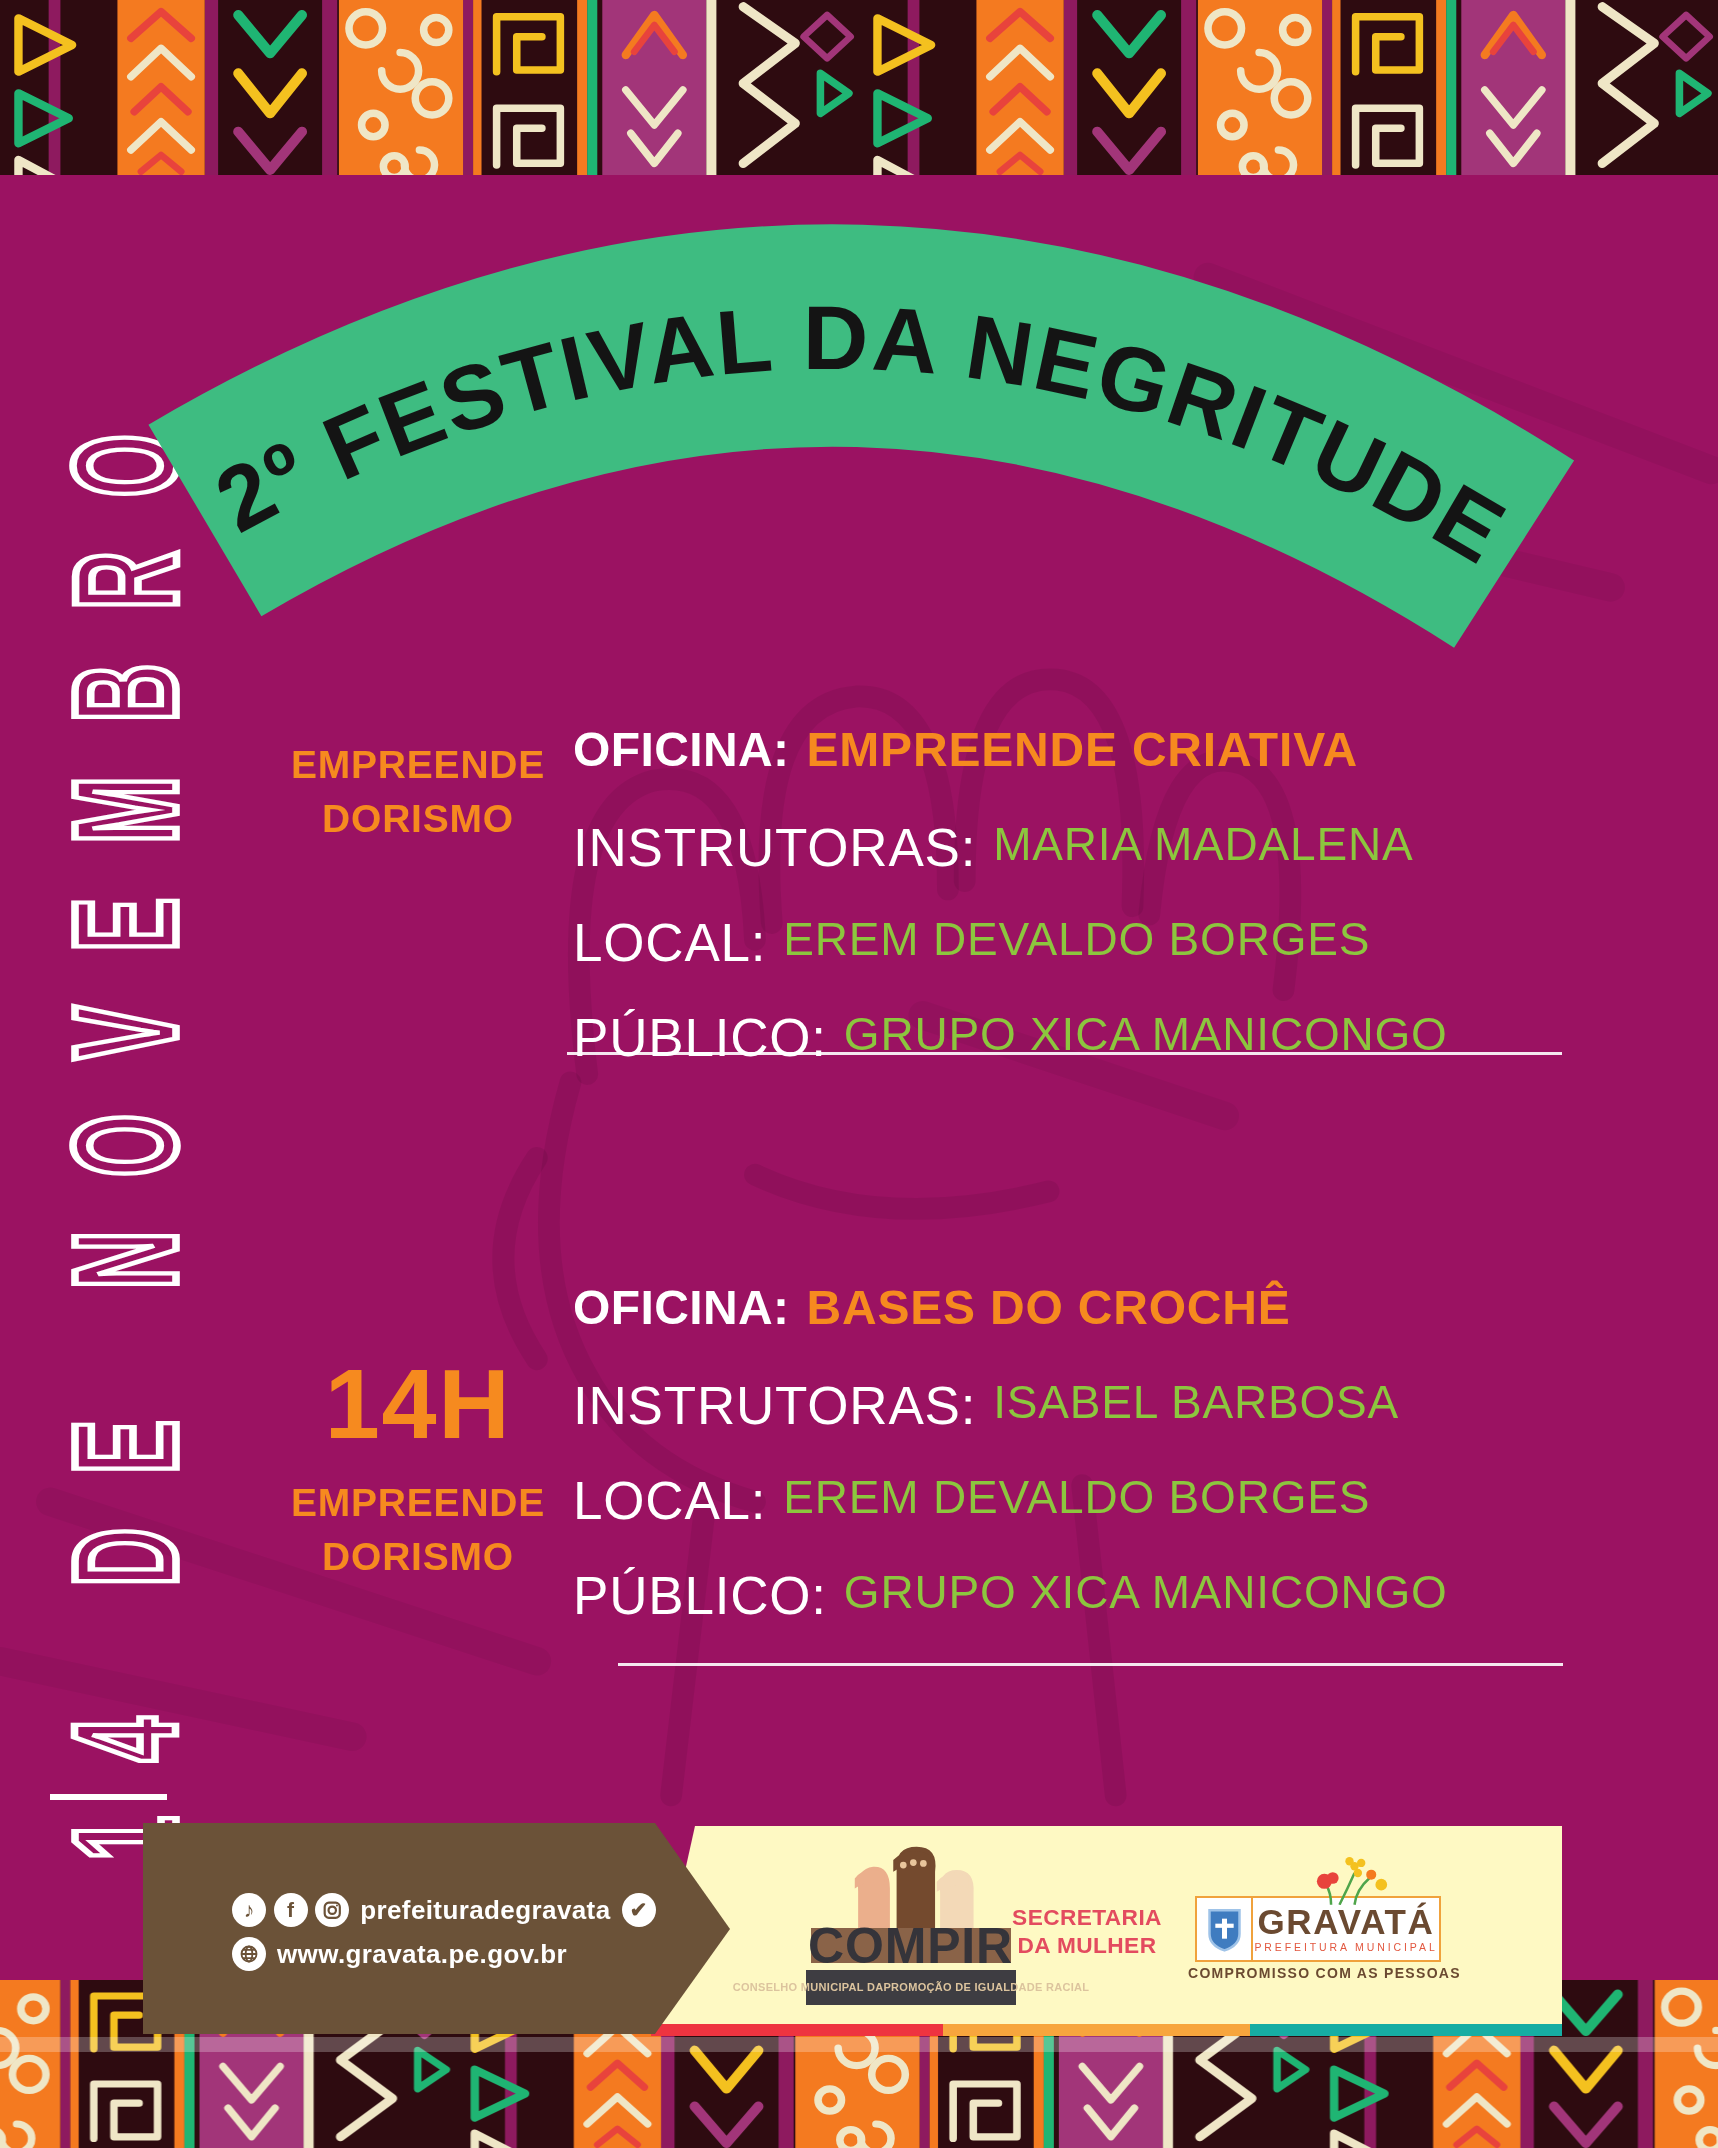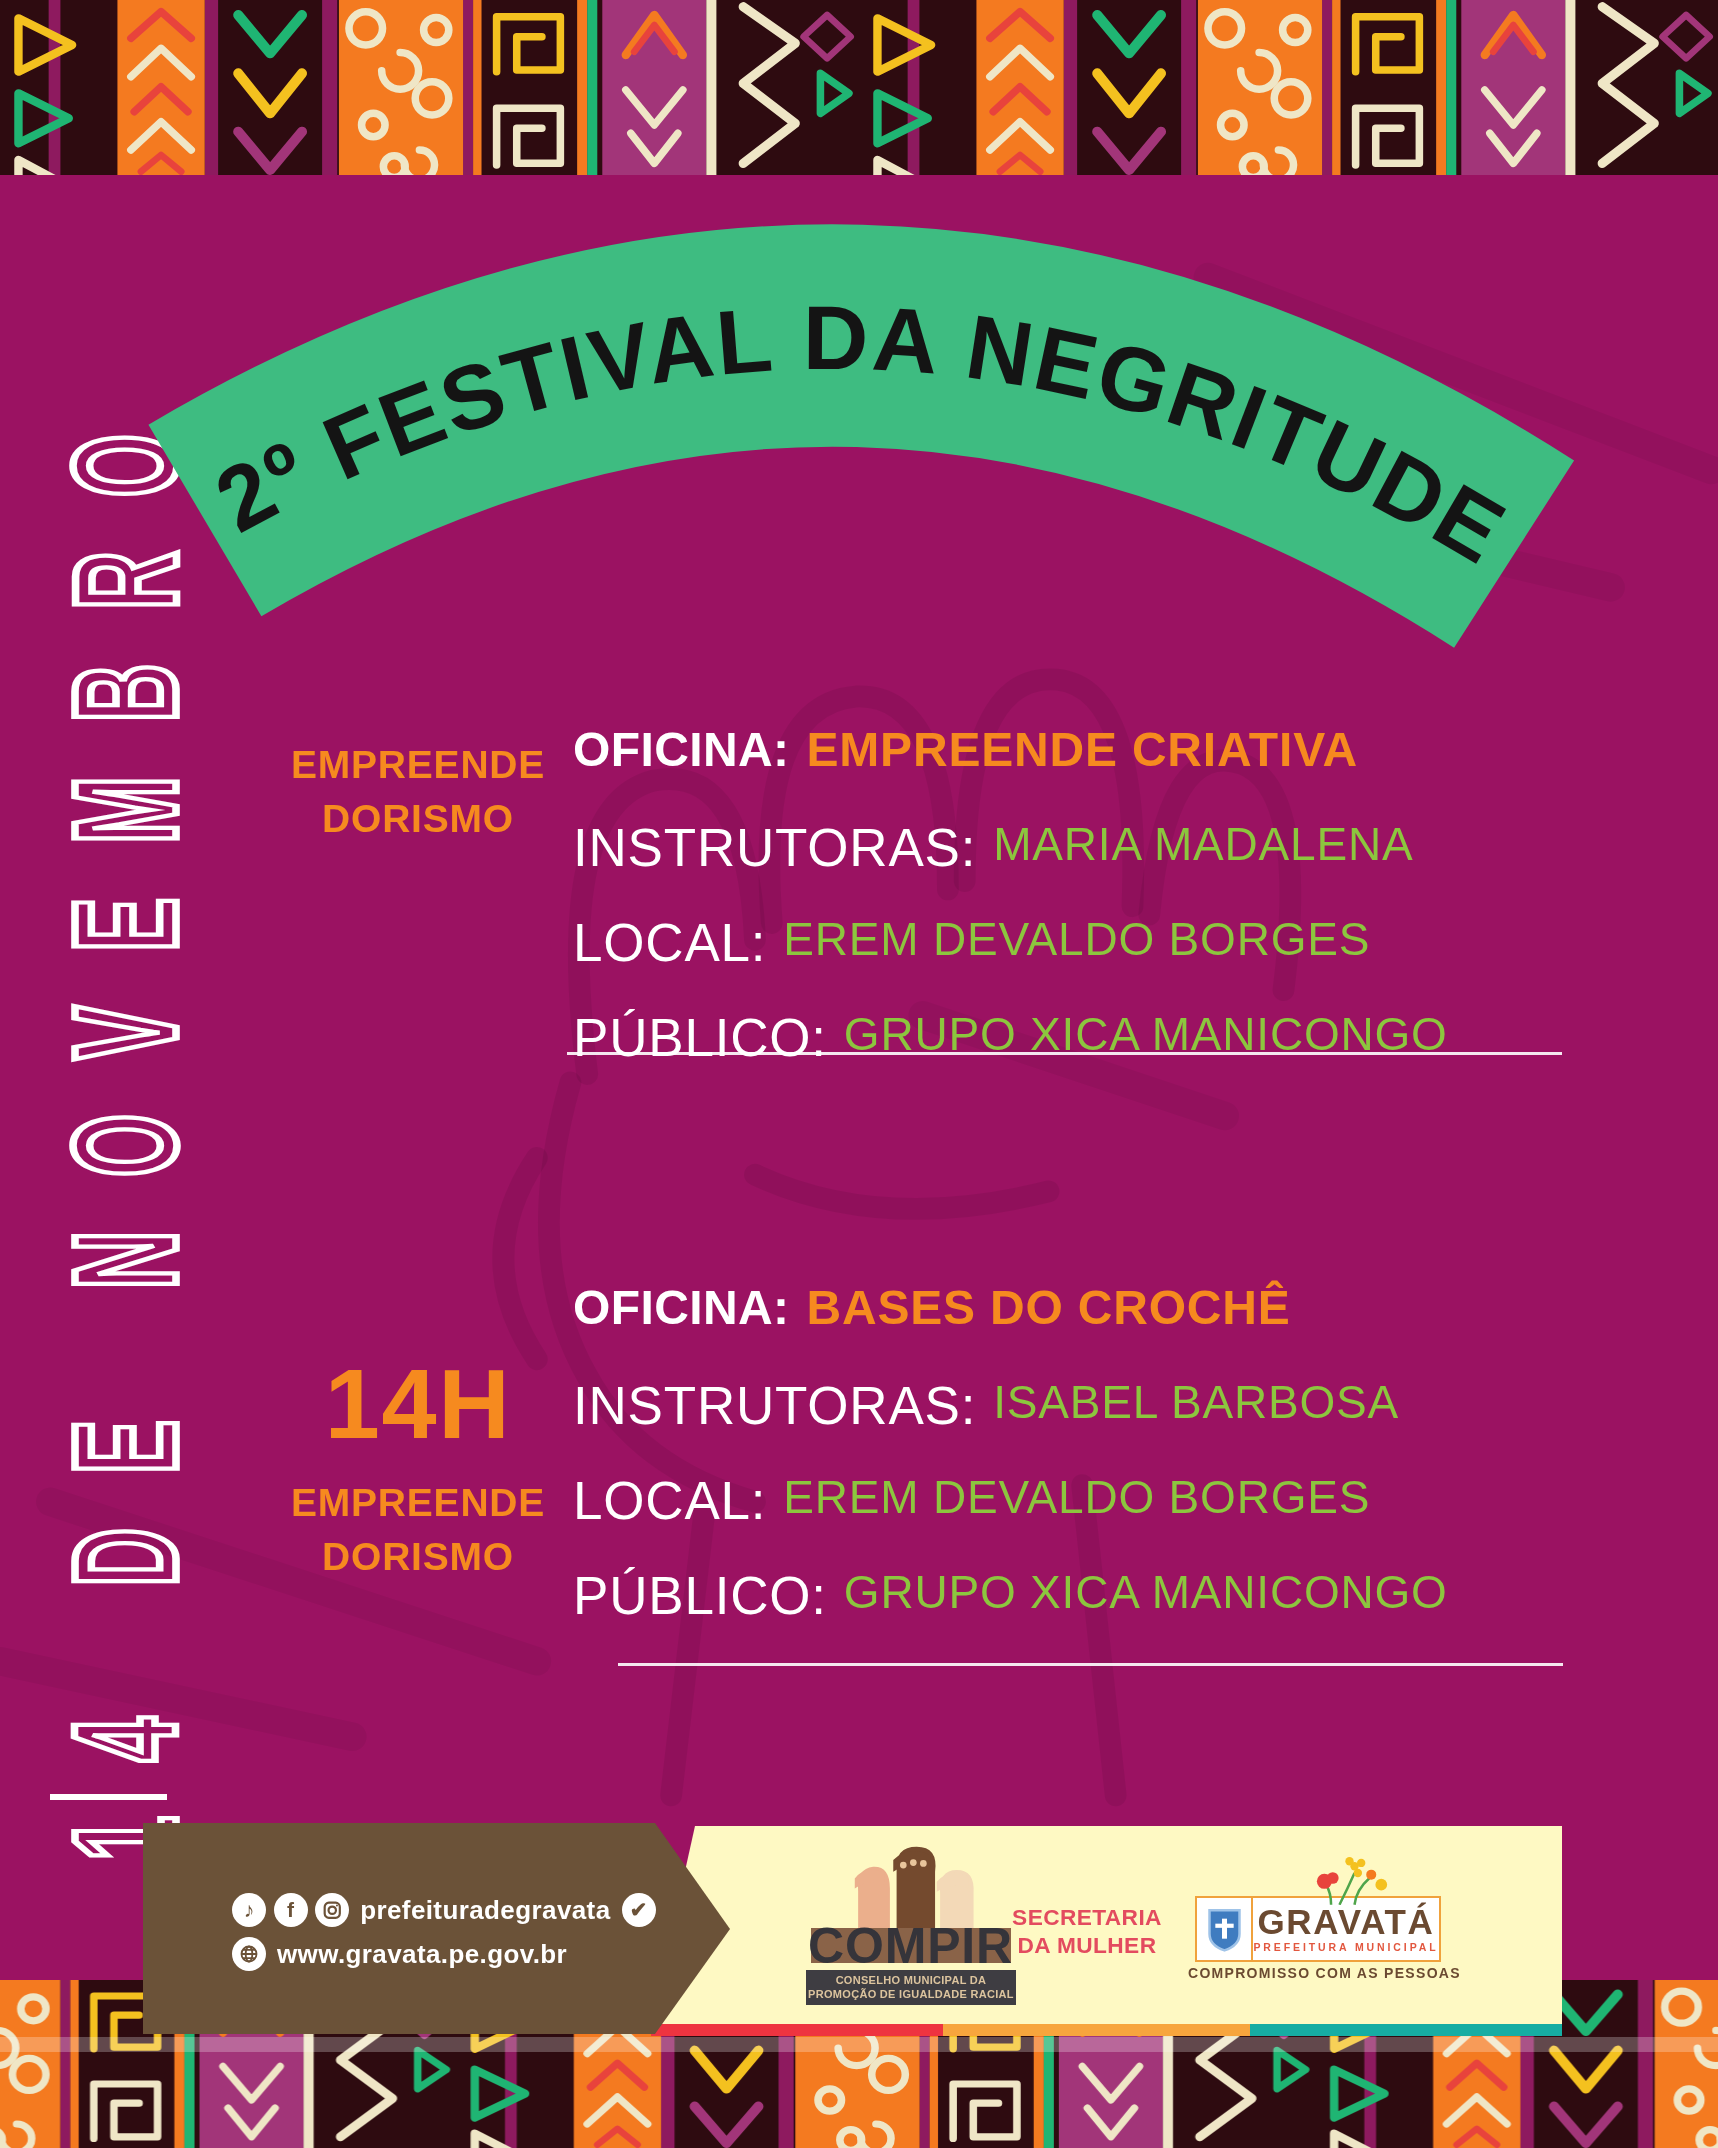--- a/index.html
+++ b/index.html
@@ -54,30 +54,30 @@
   .strip.orange{left:943px;width:307px;background:#F7A53D;}
   .strip.teal{left:1250px;width:312px;background:#16ADA3;}
   .translucent-bar{position:absolute;left:0;top:2037px;width:1718px;height:15px;
     background:rgba(255,255,255,0.25);z-index:5;}
   
   .compir-fists{position:absolute;left:841px;top:18.5px;}
   .compir-band{position:absolute;left:811px;top:102px;width:200px;height:35px;background:#8A6348;}
   .compir-name{position:absolute;left:794px;top:91px;width:233px;text-align:center;
     font-size:50px;font-weight:700;color:#35343A;letter-spacing:0.8px;}
   .compir-caption{position:absolute;left:806px;top:144px;width:210px;height:35px;background:#3E3D42;
-    display:flex;flex-direction:column;align-items:center;justify-content:center;}
+    display:flex;align-items:center;justify-content:center;}
   .compir-caption div{font-size:11px;font-weight:700;color:#DCC49E;letter-spacing:0.3px;line-height:13.4px;white-space:nowrap;}
   .secretaria{position:absolute;left:997px;top:77px;width:180px;text-align:center;
     color:#E34B5F;font-weight:700;font-size:22.7px;line-height:28px;letter-spacing:0.4px;}
   .gravata-box{position:absolute;left:1195px;top:70px;width:242px;height:62px;border:2.5px solid #F0A23C;
     display:flex;background:#fff;}
   .gravata-crest{width:54px;border-right:2.5px solid #F0A23C;display:flex;align-items:center;justify-content:center;}
   .gravata-right{flex:1;display:flex;flex-direction:column;align-items:center;justify-content:center;}
   .gravata-name{font-size:35px;font-weight:700;color:#6B4A31;letter-spacing:1.7px;line-height:34px;}
-  .gravata-sub{font-size:10.5px;font-weight:700;color:#E2573F;letter-spacing:2.9px;margin-top:1.7px;white-space:nowrap;}
+  .gravata-sub{font-size:10.5px;font-weight:400;color:#E2573F;letter-spacing:2.9px;margin-top:1.7px;white-space:nowrap;}
   .gravata-flowers{position:absolute;left:1306px;top:30px;z-index:3;}
   .gravata-slogan{position:absolute;left:1188px;top:139px;width:253px;text-align:left;
     font-size:14px;font-weight:700;color:#6B4A31;letter-spacing:1.3px;white-space:nowrap;}
 </style>
 </head>
 <body>
 
 <div class="abs" style="inset:0;">
 
   <svg class="watermark" viewBox="0 0 2048 2560" fill="none" stroke="rgba(0,0,0,0.07)" stroke-width="26" stroke-linecap="round">

